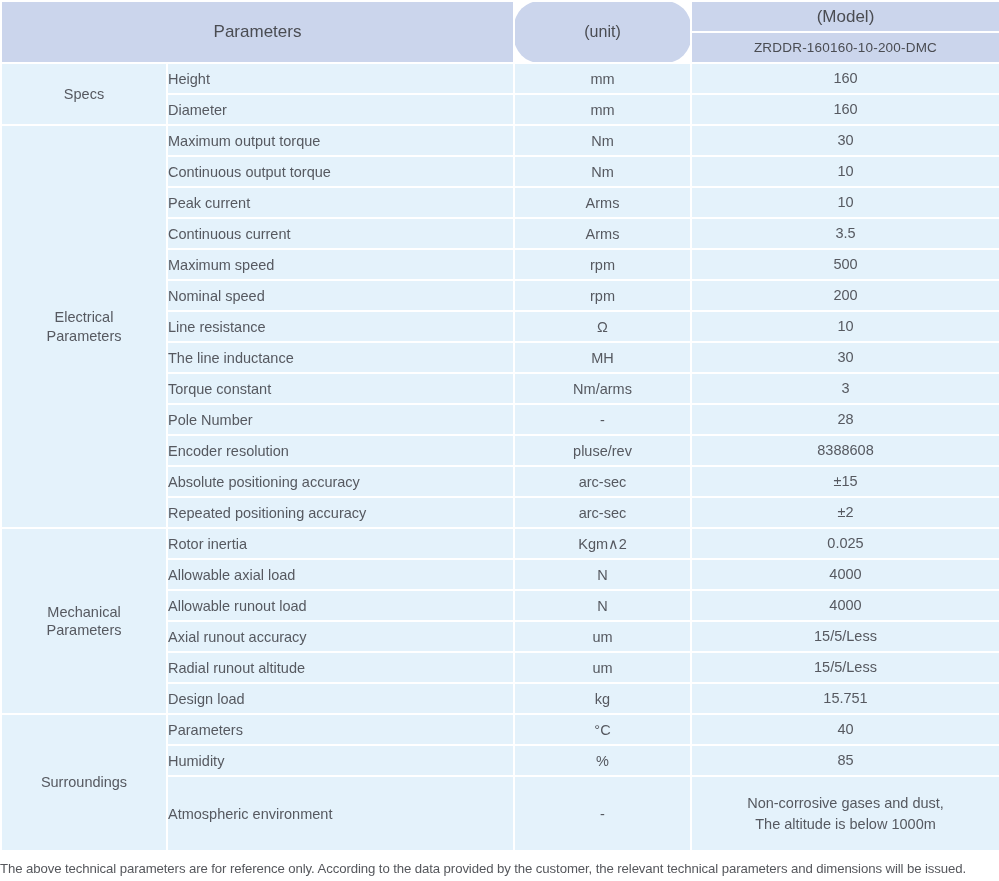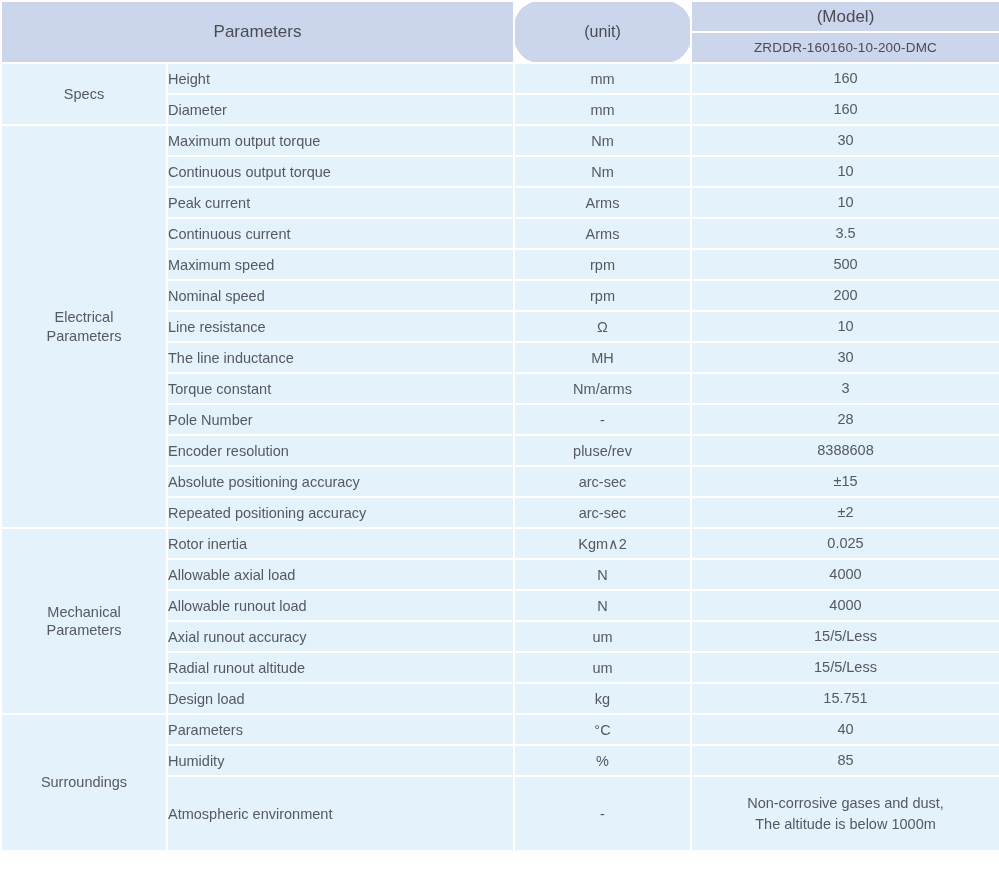--- a/index.html
+++ b/index.html
@@ -239,13 +239,14 @@
         </tr>
         <tr class="multiline">
           <td class="param-cell">Atmospheric environment</td>
           <td class="unit-cell">-</td>
           <td class="value-cell">Non-corrosive gases and dust,
 The altitude is below 1000m</td>
         </tr>
       </tbody>
   </table>
 
+  <div class="footnote">The above technical parameters are for reference only. According to the data provided by the customer, the relevant technical parameters and dimensions will be issued.</div>
 </div>
 
 </body></html>

